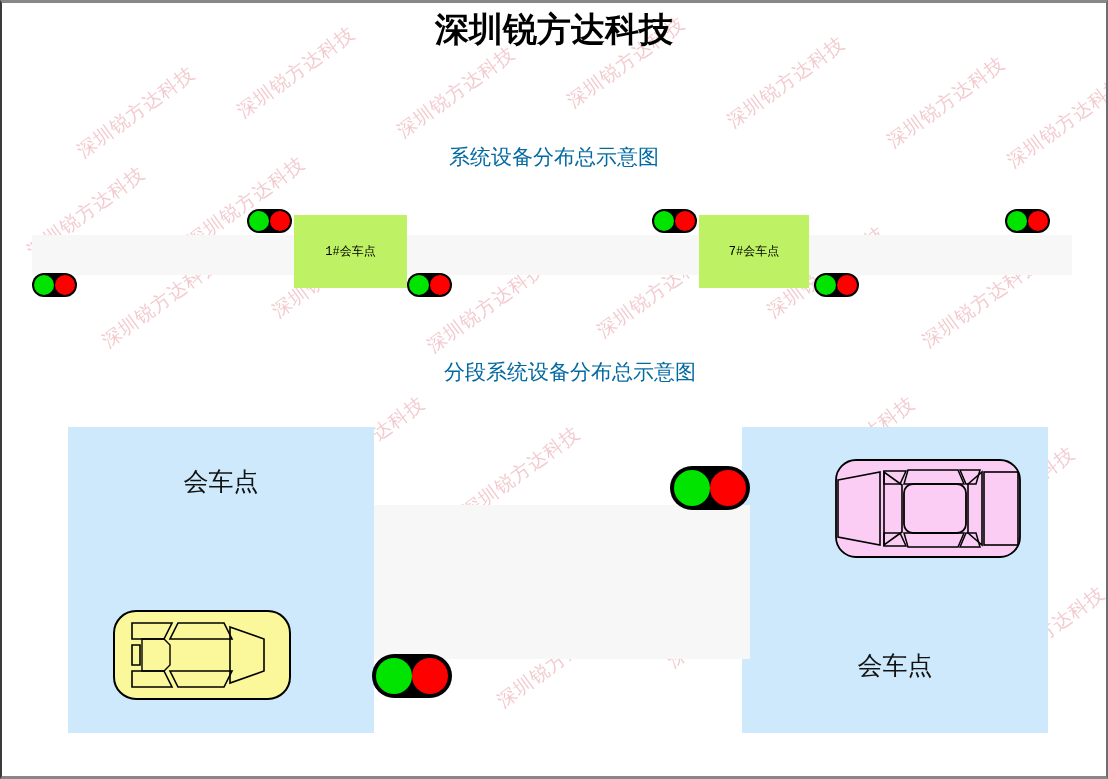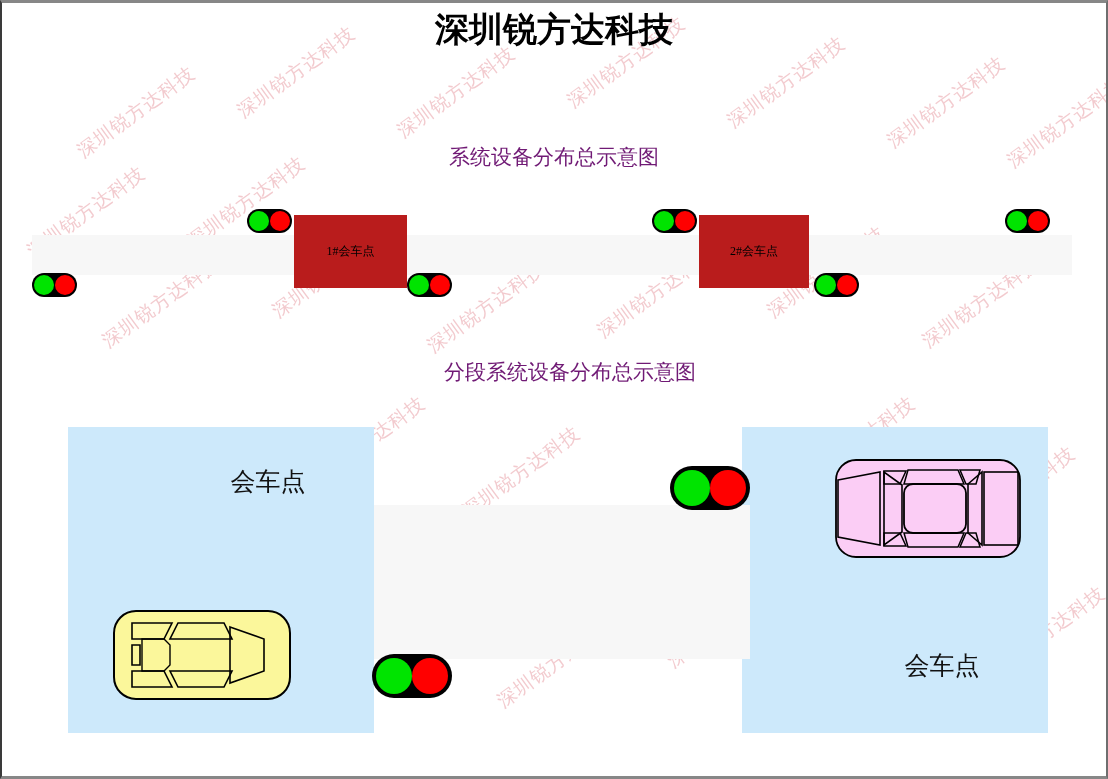--- a/index.html
+++ b/index.html
@@ -46,45 +46,45 @@
     font-family:"DejaVu Serif","Liberation Serif",serif;
     font-weight:bold;
     color:#000;
     line-height:1.18;
   }
   .title-line.l1{font-size:34px;}
   .title-line.l2{font-size:34px;}
   .subtitle{
     position:absolute;left:0;right:0;
     text-align:center;
-    font-size:21px;color:#701a75;
+    font-size:21px;color:#0369a1;
     font-family:"Liberation Serif","DejaVu Serif",serif;
     z-index:10;
   }
   #subtitle1{top:140px;}
   #subtitle2{top:355px;margin-left:32px;}
 
   
   #section-overview{
     position:absolute;left:0;top:0;width:1108px;height:340px;
     z-index:8;
   }
   .road-band{
     position:absolute;
     background:#f7f7f7;
   }
   #road-main{
     left:30px;top:232px;width:1040px;height:40px;
   }
   .meet-box{
     position:absolute;
-    background:#b91c1c;
+    background:#bef264;
     display:flex;align-items:center;justify-content:center;
     font-size:12px;color:#000;
-    font-family:Liberation Serif, serif;
+    font-family:Liberation Mono, monospace;
   }
   #meet-box-1{left:292px;top:212px;width:113px;height:73px;}
   #meet-box-2{left:697px;top:212px;width:110px;height:73px;}
 
   
   .tlight{
     position:absolute;
     background:#000000;
     border-radius:999px;
     display:flex;align-items:center;justify-content:space-between;
@@ -120,21 +120,20 @@
     background:#cde9fb;
   }
   #bay-left{left:66px;top:424px;width:306px;height:306px;}
   #bay-right{left:740px;top:424px;width:306px;height:306px;}
   .bay-label{
     position:absolute;
     width:306px;text-align:center;
     font-size:25px;color:#111;
     font-family:"Liberation Serif","DejaVu Serif",serif;
     z-index:9;
-    padding-left:47px;
   }
   #bay-label-left{left:66px;top:462px;}
   #bay-label-right{left:740px;top:646px;}
 
   #corridor{
     position:absolute;left:372px;top:502px;width:376px;height:154px;
     background:#f7f7f7;
   }
   #corridor-label{
     position:absolute;left:372px;top:562px;width:376px;
@@ -162,21 +161,21 @@
   <div class="subtitle" id="subtitle1">系统设备分布总示意图</div>
 
   <div id="section-overview">
 
     <div class="road-band" id="road-main"></div>
 
     <div class="meet-box" id="meet-box-1">
       <span>1#会车点</span>
     </div>
     <div class="meet-box" id="meet-box-2">
-      <span>2#会车点</span>
+      <span>7#会车点</span>
     </div>
 
     <div class="tlight small" id="tl-ov-1">
       <span class="lamp green"></span>
       <span class="lamp red"></span>
     </div>
     <div class="tlight small" id="tl-ov-2">
       <span class="lamp green"></span>
       <span class="lamp red"></span>
     </div>

